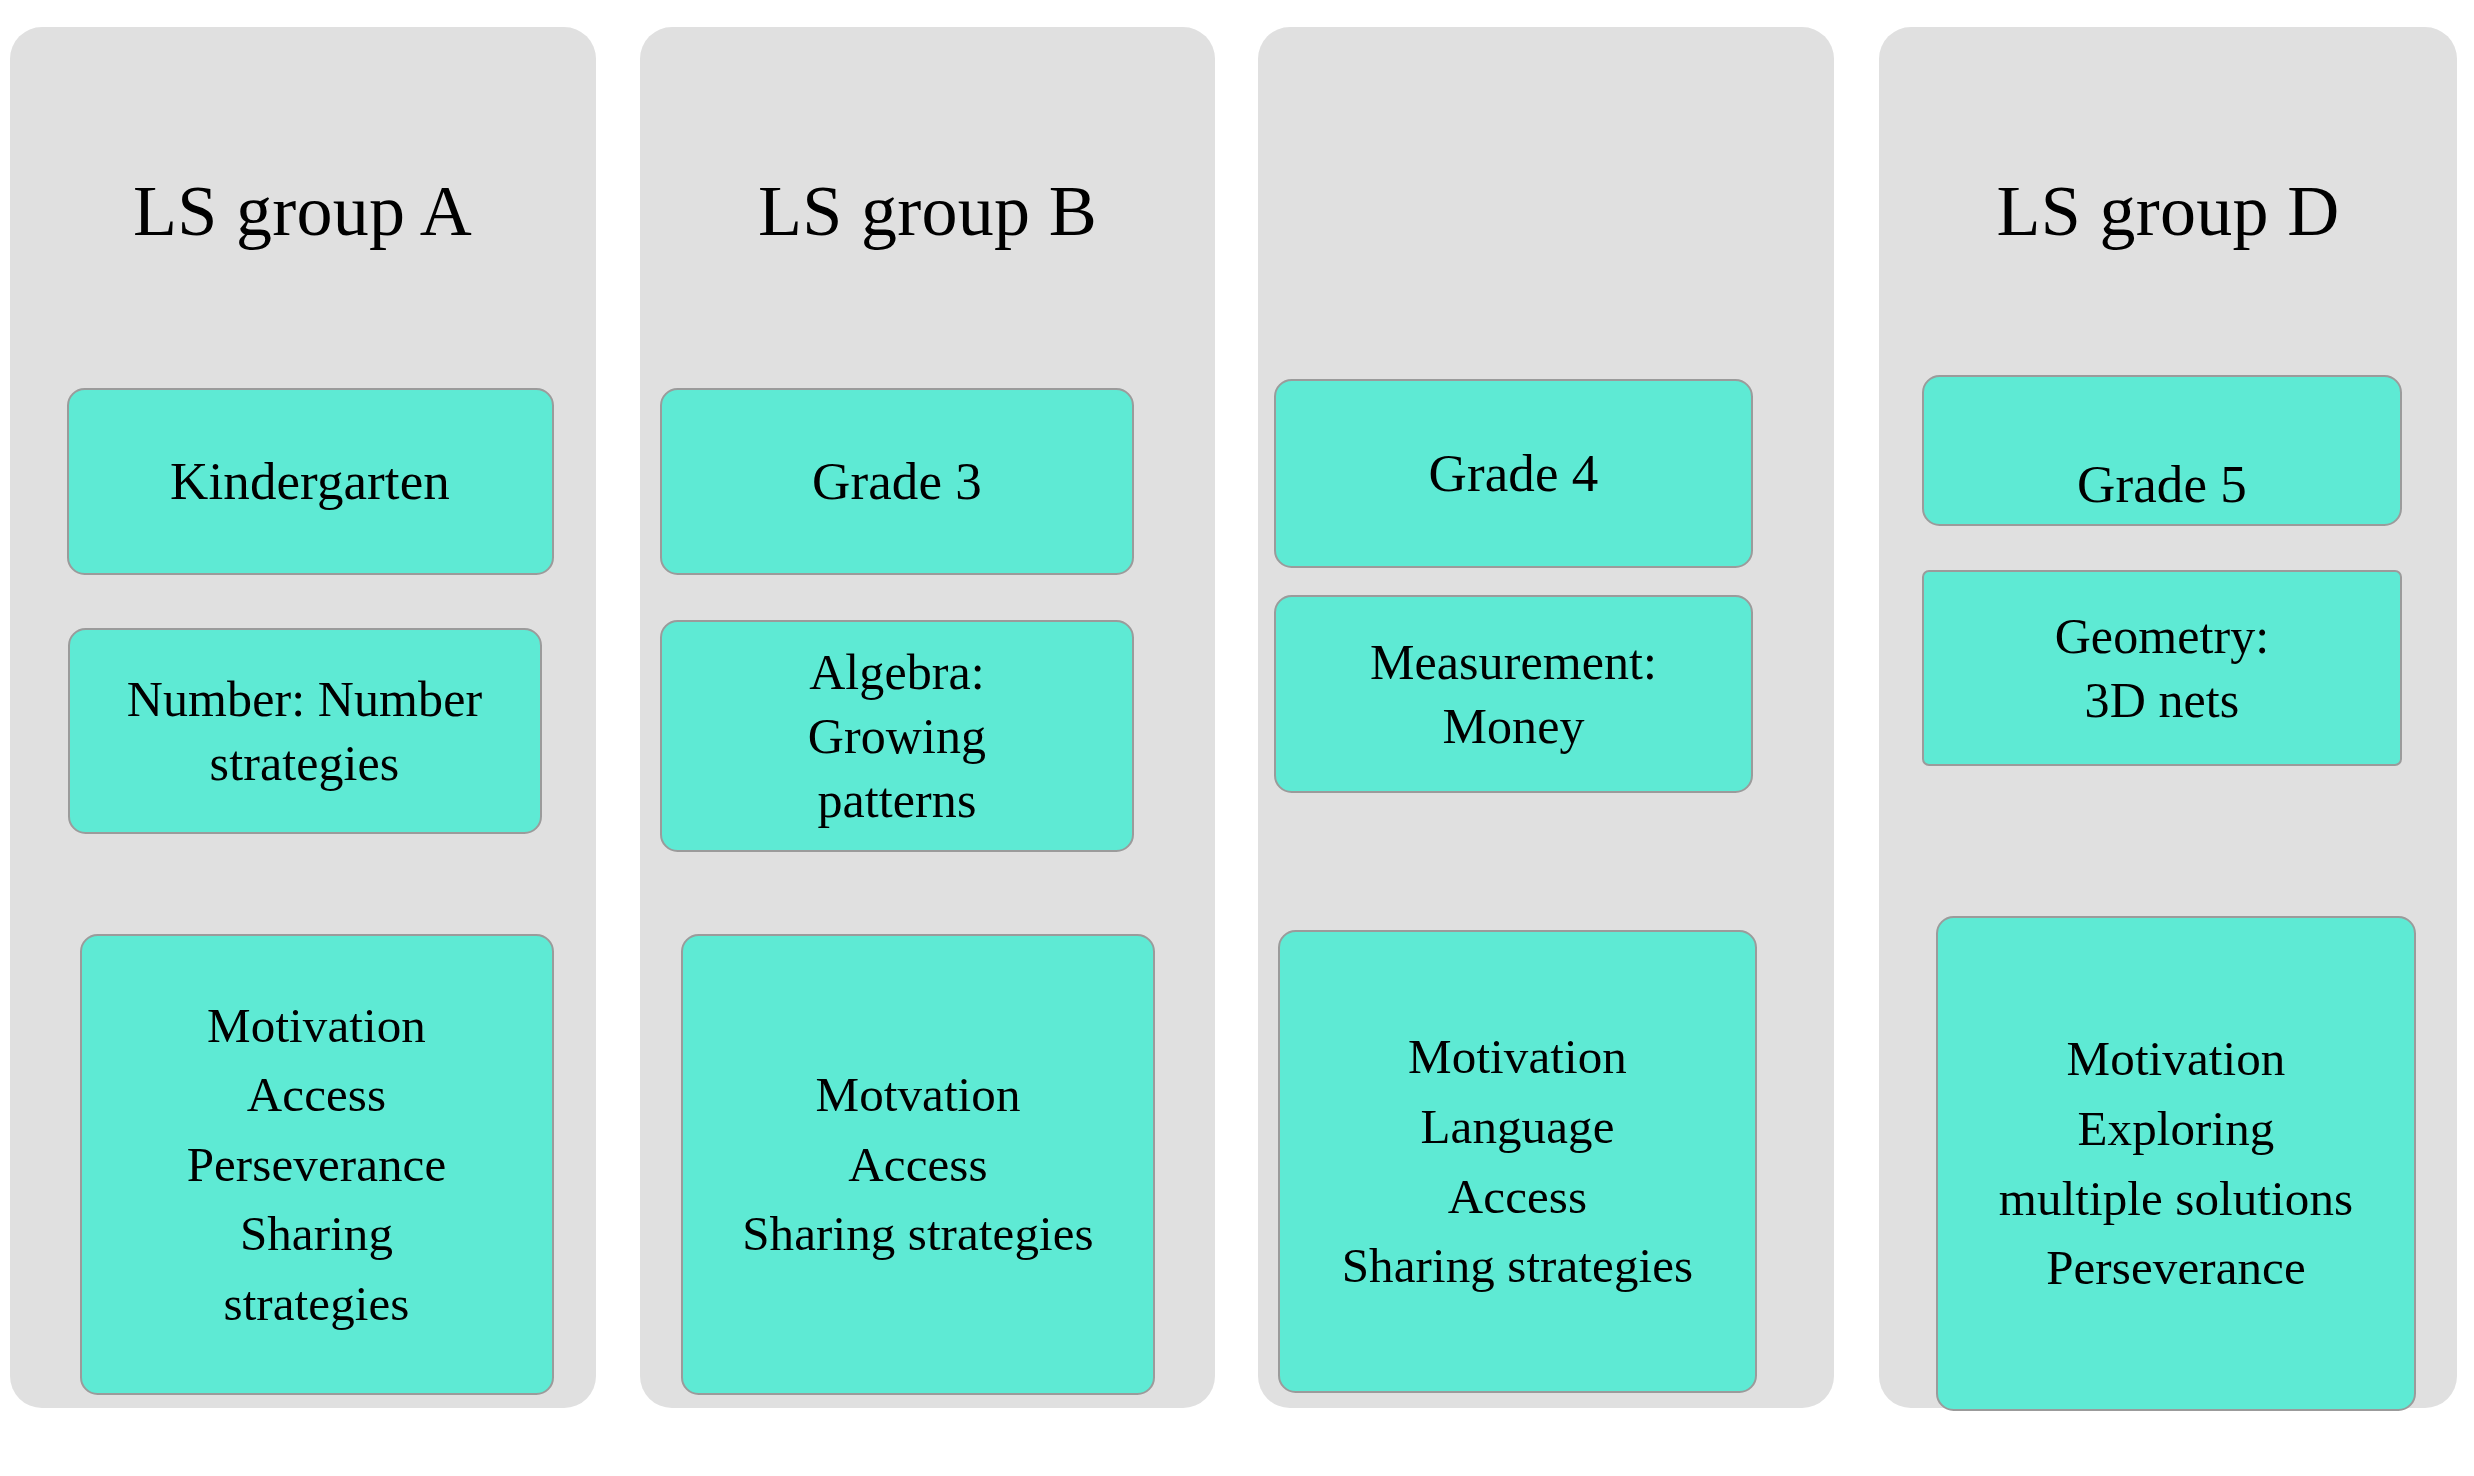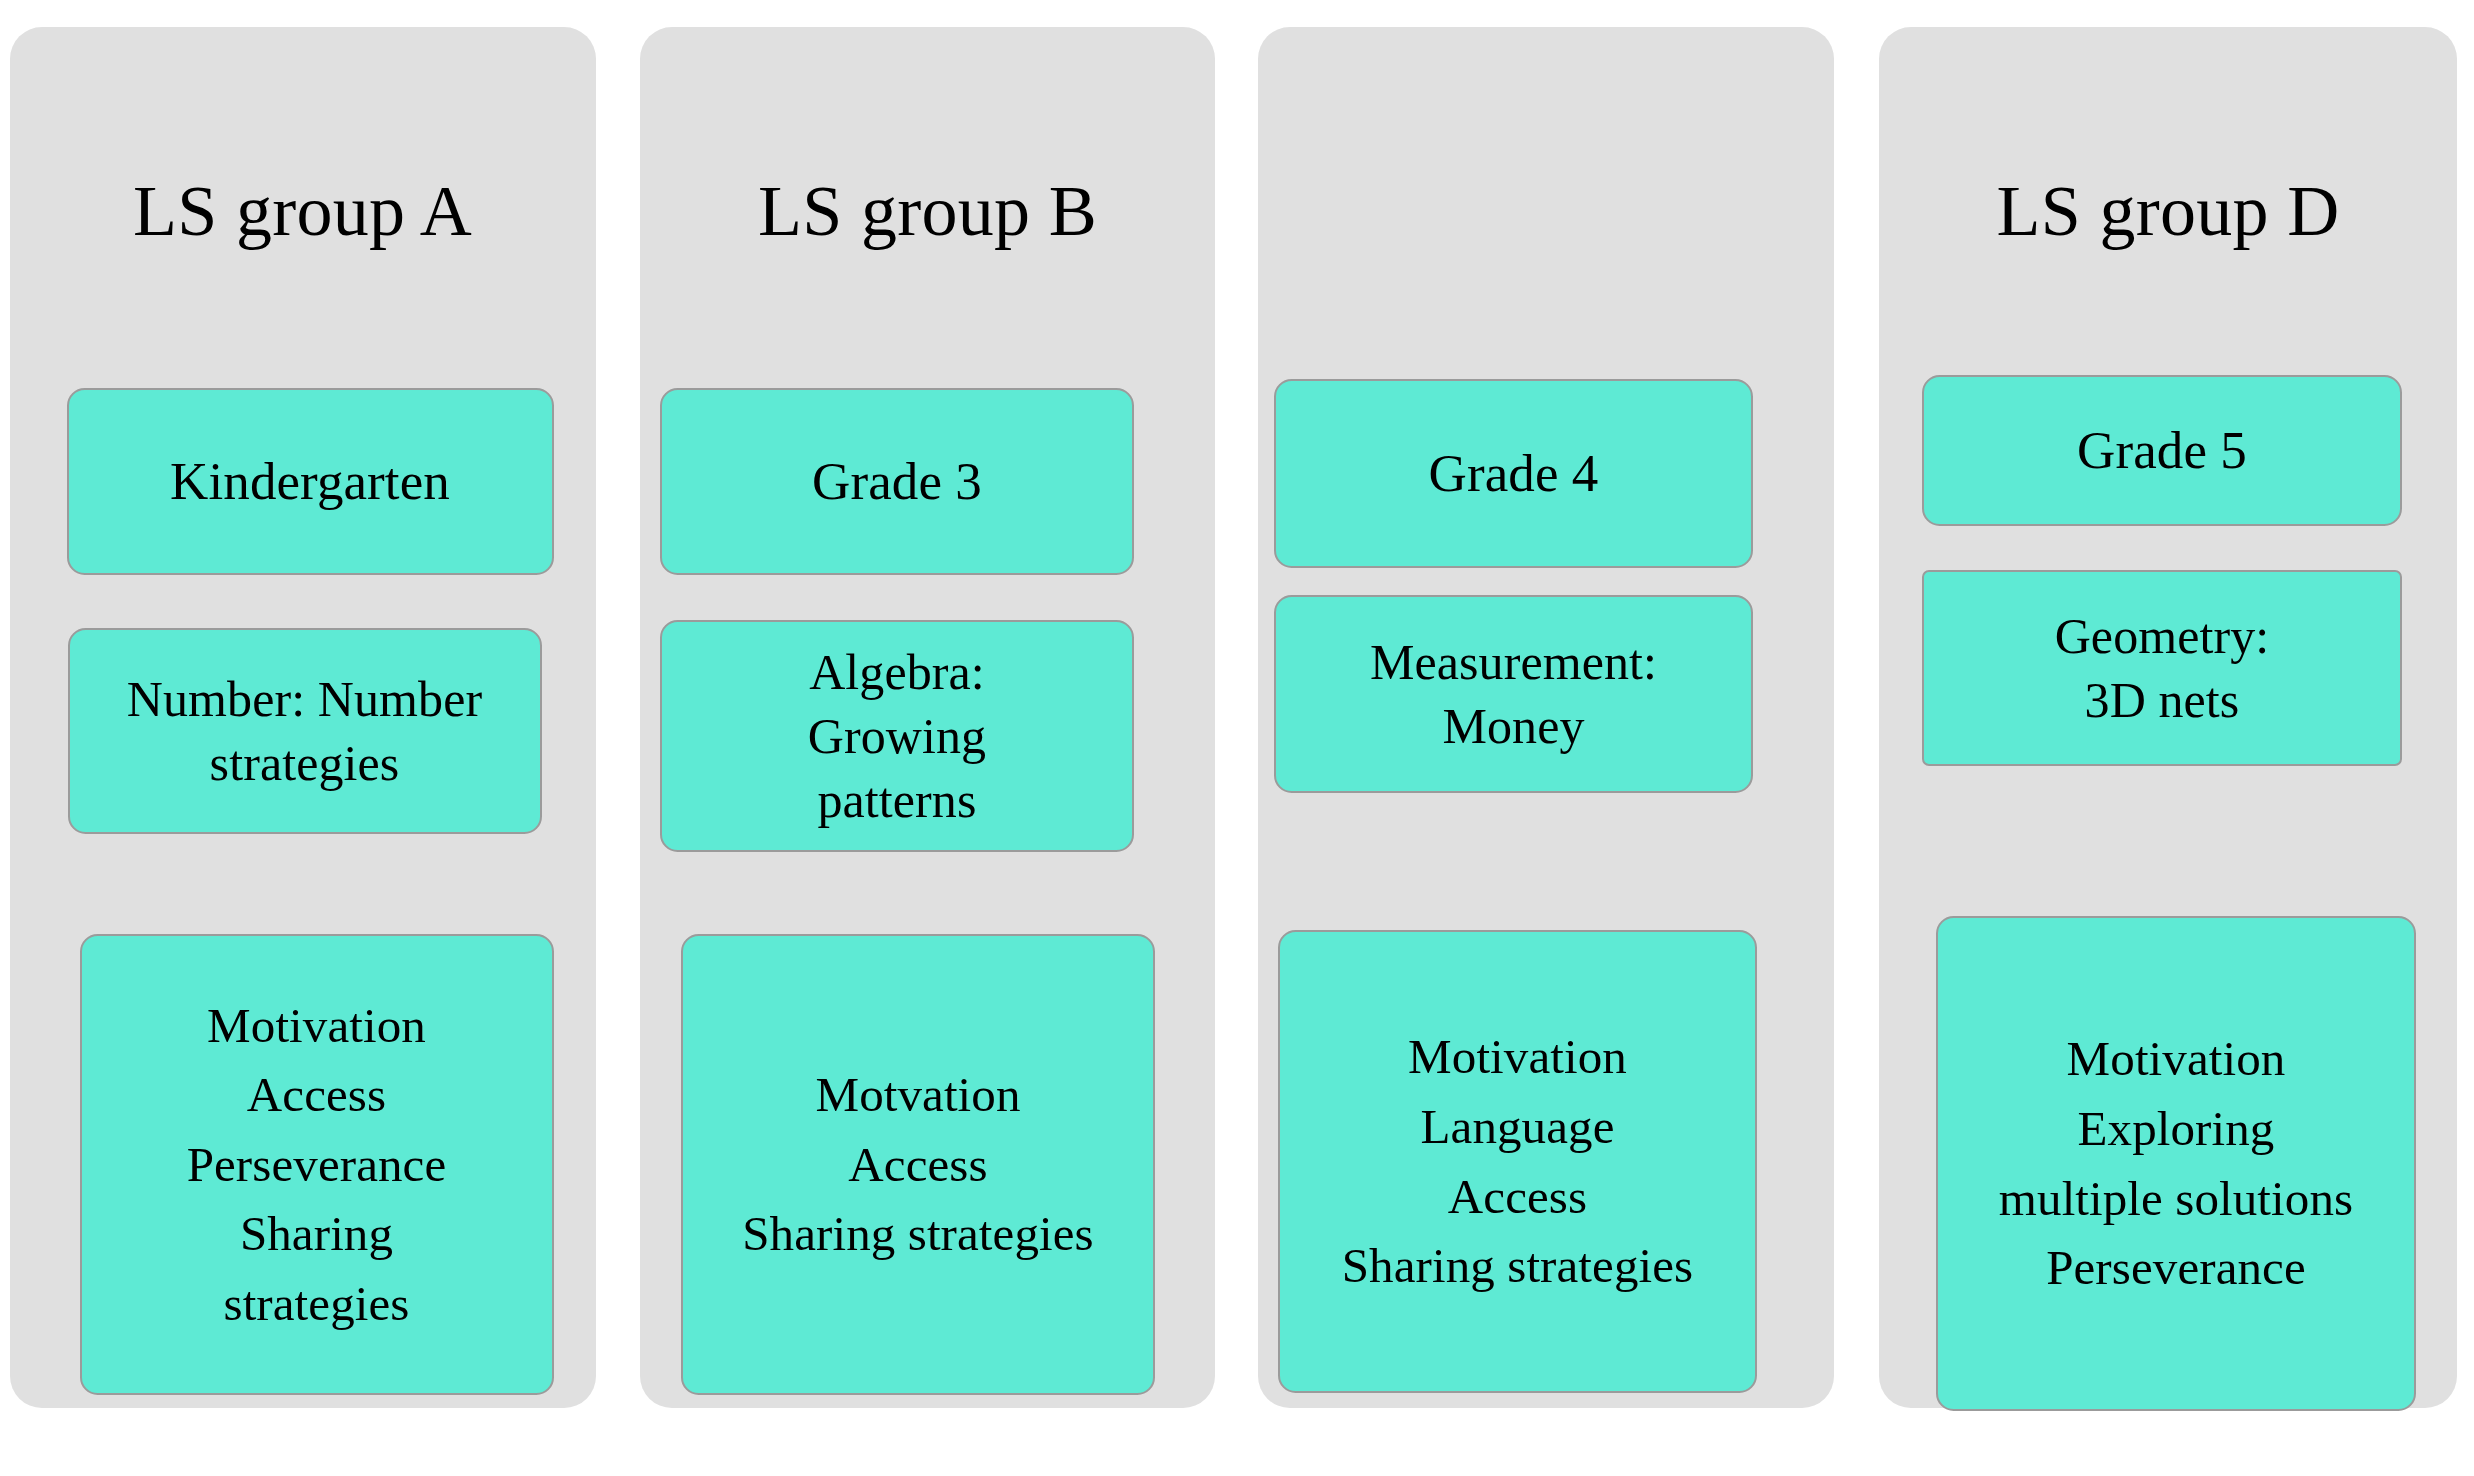--- a/index.html
+++ b/index.html
@@ -83,21 +83,21 @@
   #panel-b .card-grade  { left: 20px;  top: 361px;  width: 474px; height: 187px; }
   #panel-b .card-topic  { left: 20px;  top: 572px;  width: 474px; height: 232px; margin-top: 21px; }
   #panel-b .card-focus  { left: 41px;  top: 907px; width: 474px; height: 461px; }
 
   
   #panel-c .card-grade  { left: 16px;  top: 352px;  width: 479px; height: 189px; }
   #panel-c .card-topic  { left: 16px;  top: 568px;  width: 479px; height: 198px; }
   #panel-c .card-focus  { left: 20px;  top: 903px; width: 479px; height: 463px; }
 
   
-  #panel-d .card-grade  { left: 43px;  top: 348px;  width: 480px; height: 151px; }
+  #panel-d .card-grade  { left: 43px;  top: 348px;  width: 480px; height: 151px; align-items: flex-end; }
   #panel-d .card-topic  { left: 43px;  top: 543px;  width: 480px; height: 196px; border-radius: 7px; }
   #panel-d .card-focus  { left: 57px;  top: 889px; width: 480px; height: 495px; }
 </style>
 </head>
 <body>
 
 <div id="diagram">
 
   <div class="panel" id="panel-a">
     <div class="panel-title">LS group A</div>

